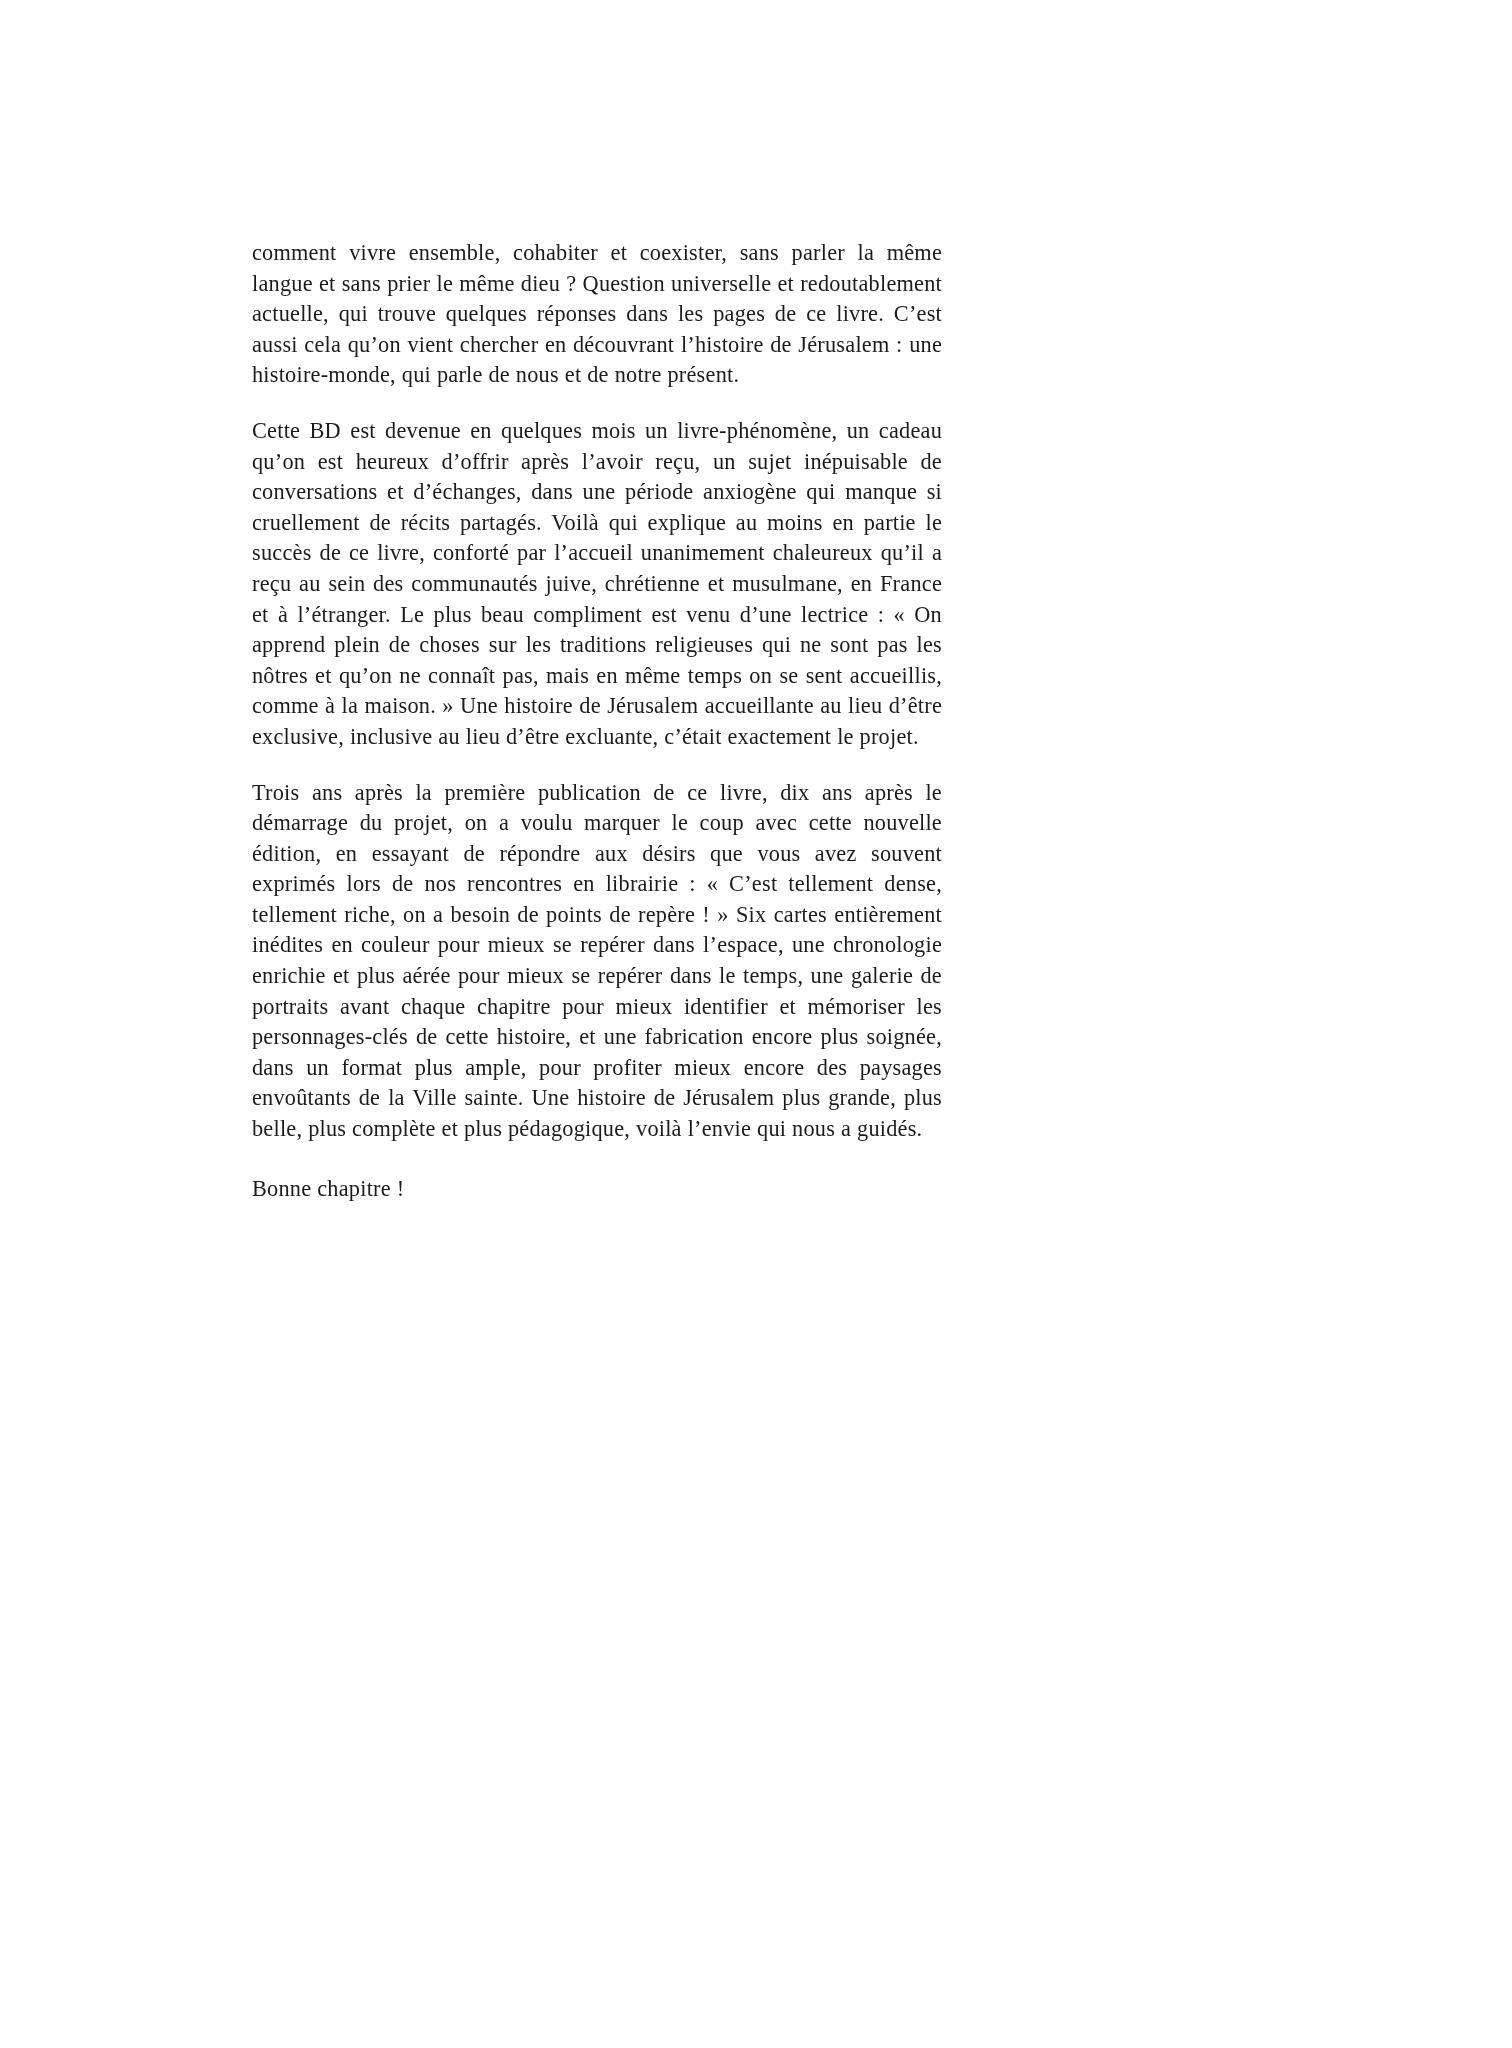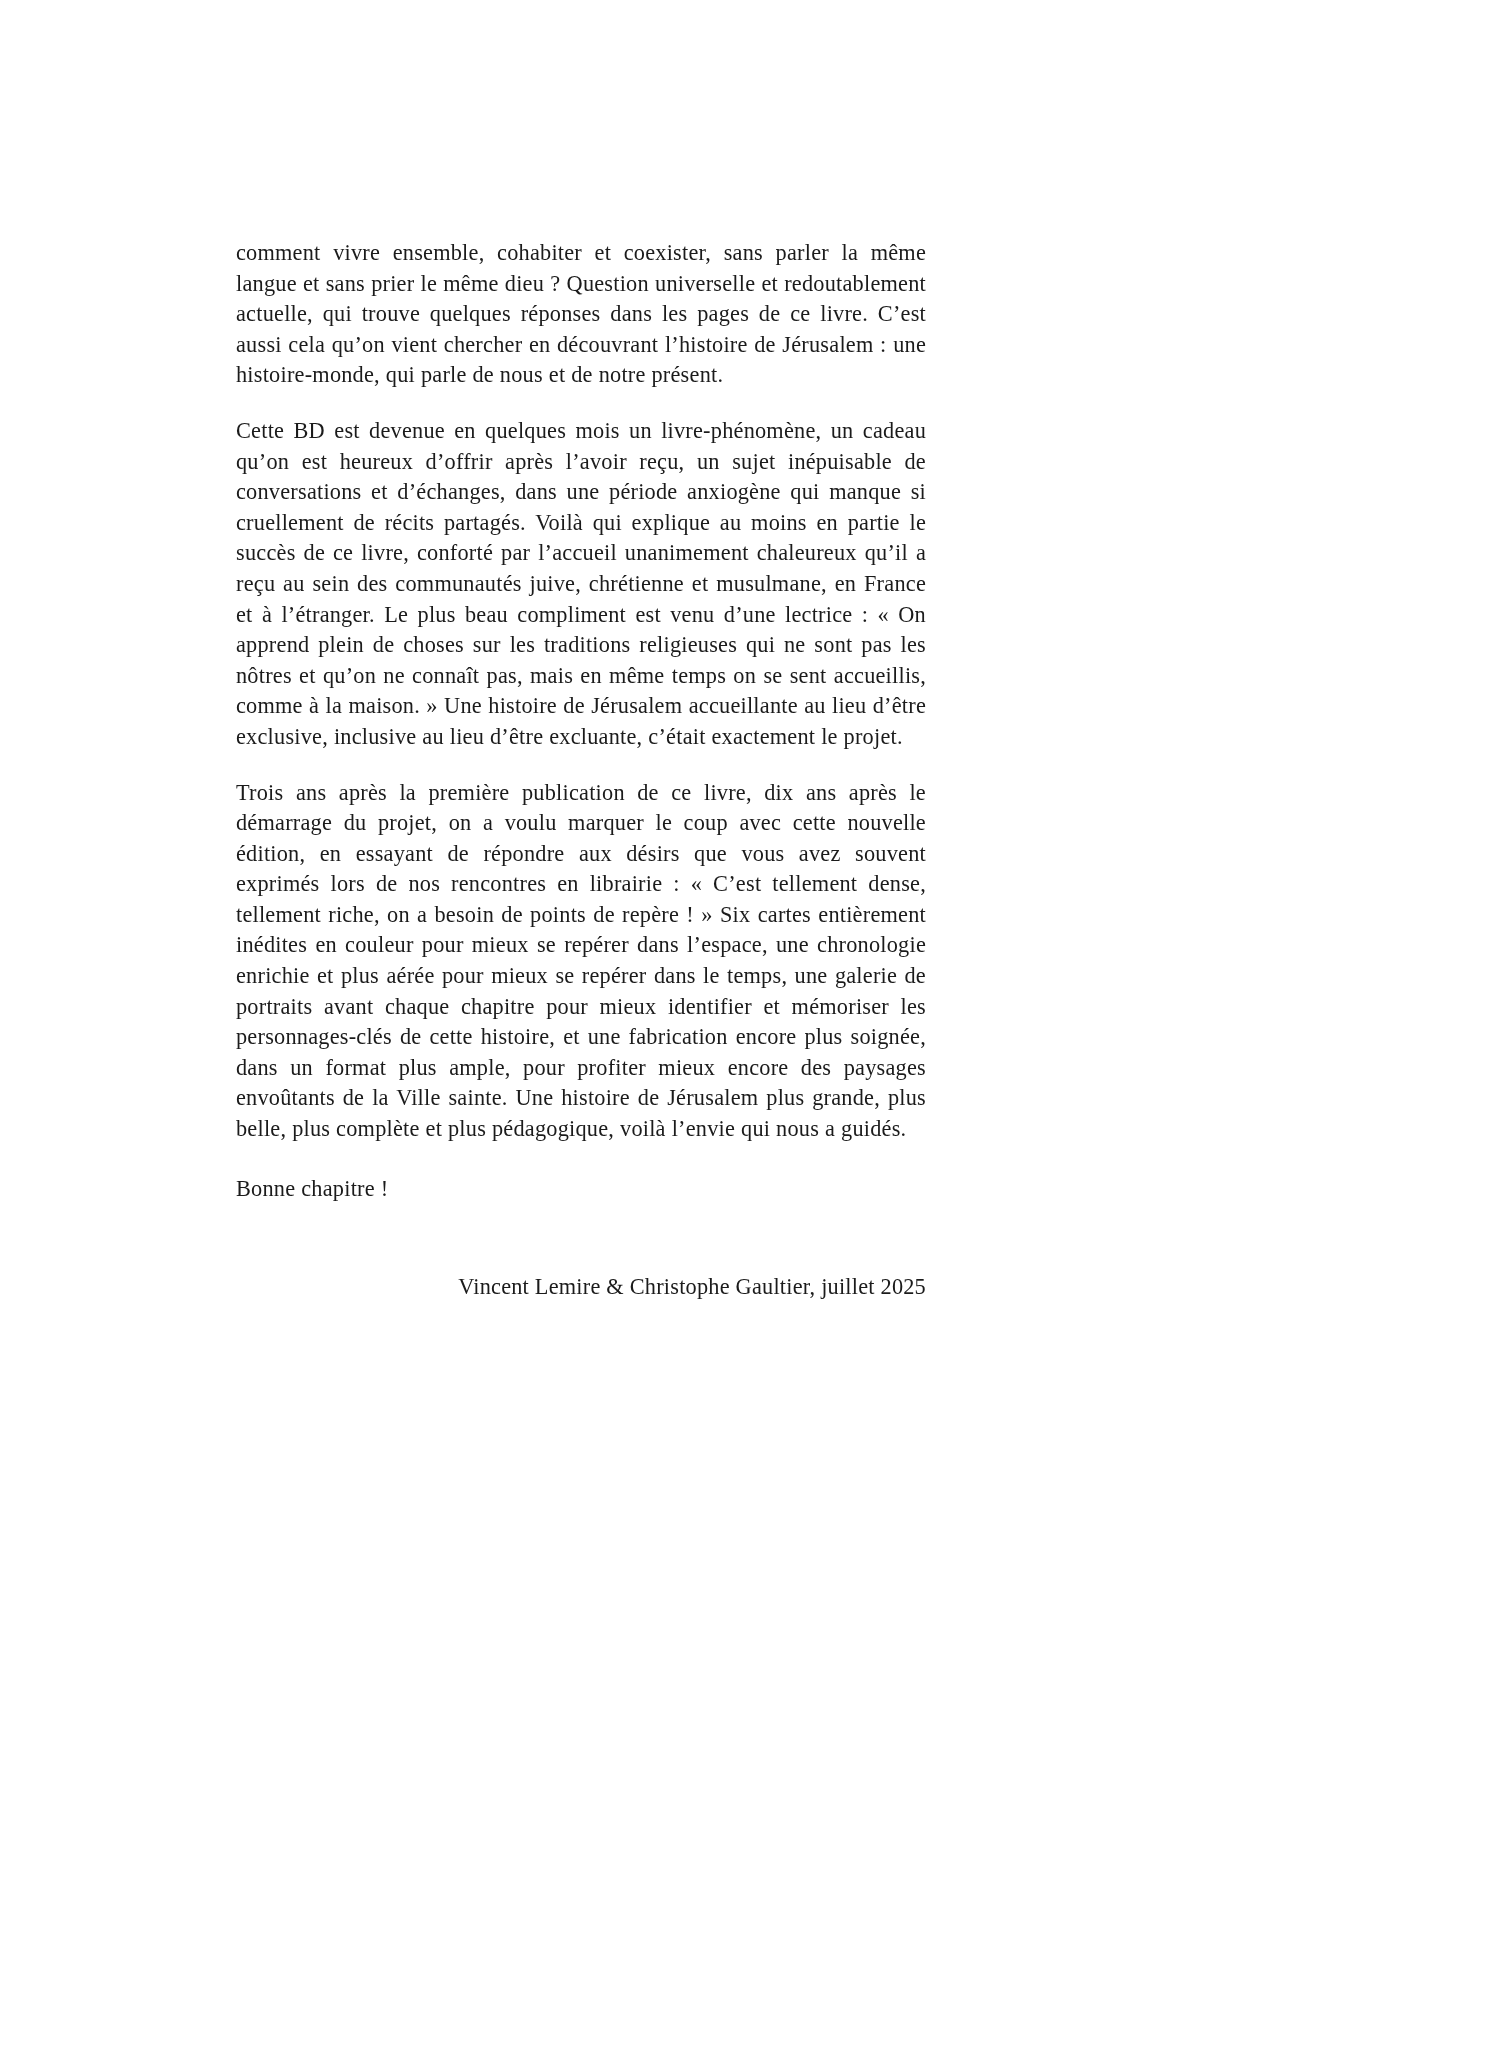--- a/index.html
+++ b/index.html
@@ -13,21 +13,21 @@
     height: 2048px;
     position: relative;
     overflow: hidden;
     font-family: "Liberation Serif", "DejaVu Serif", serif;
     color: #1a1a1a;
     -webkit-font-smoothing: antialiased;
   }
 
   .page {
     position: absolute;
-    left: 0;
+    left: 16px;
     top: 0;
     width: 1484px;
     height: 2048px;
     background: #ffffff;
   }
 
   .text-block {
     position: absolute;
     left: 236px;
     top: 238px;
@@ -78,15 +78,14 @@
     <p class="para">comment vivre ensemble, cohabiter et coexister, sans parler la même langue et sans prier le même dieu ? Question universelle et redoutablement actuelle, qui trouve quelques réponses dans les pages de ce livre. C’est aussi cela qu’on vient chercher en découvrant l’histoire de Jérusalem : une histoire-monde, qui parle de nous et de notre présent.</p>
 
     <p class="para">Cette BD est devenue en quelques mois un livre-phénomène, un cadeau qu’on est heureux d’offrir après l’avoir reçu, un sujet inépuisable de conversations et d’échanges, dans une période anxiogène qui manque si cruellement de récits partagés. Voilà qui explique au moins en partie le succès de ce livre, conforté par l’accueil unanimement chaleureux qu’il a reçu au sein des communautés juive, chrétienne et musulmane, en France et à l’étranger. Le plus beau compliment est venu d’une lectrice : « On apprend plein de choses sur les traditions religieuses qui ne sont pas les nôtres et qu’on ne connaît pas, mais en même temps on se sent accueillis, comme à la maison. » Une histoire de Jérusalem accueillante au lieu d’être exclusive, inclusive au lieu d’être excluante, c’était exactement le projet.</p>
 
     <p class="para">Trois ans après la première publication de ce livre, dix ans après le démarrage du projet, on a voulu marquer le coup avec cette nouvelle édition, en essayant de répondre aux désirs que vous avez souvent exprimés lors de nos rencontres en librairie : « C’est tellement dense, tellement riche, on a besoin de points de repère ! » Six cartes entièrement inédites en couleur pour mieux se repérer dans l’espace, une chronologie enrichie et plus aérée pour mieux se repérer dans le temps, une galerie de portraits avant chaque chapitre pour mieux identifier et mémoriser les personnages-clés de cette histoire, et une fabrication encore plus soignée, dans un format plus ample, pour profiter mieux encore des paysages envoûtants de la Ville sainte. Une histoire de Jérusalem plus grande, plus belle, plus complète et plus pédagogique, voilà l’envie qui nous a guidés.</p>
 
     <p class="para para--closing">Bonne chapitre !</p>
 
   </div>
 
-  <div class="signature">Vincent Lemire &amp; Christophe Gaultier, juillet 2025</div>
 
 </div>
 
 </body></html>

